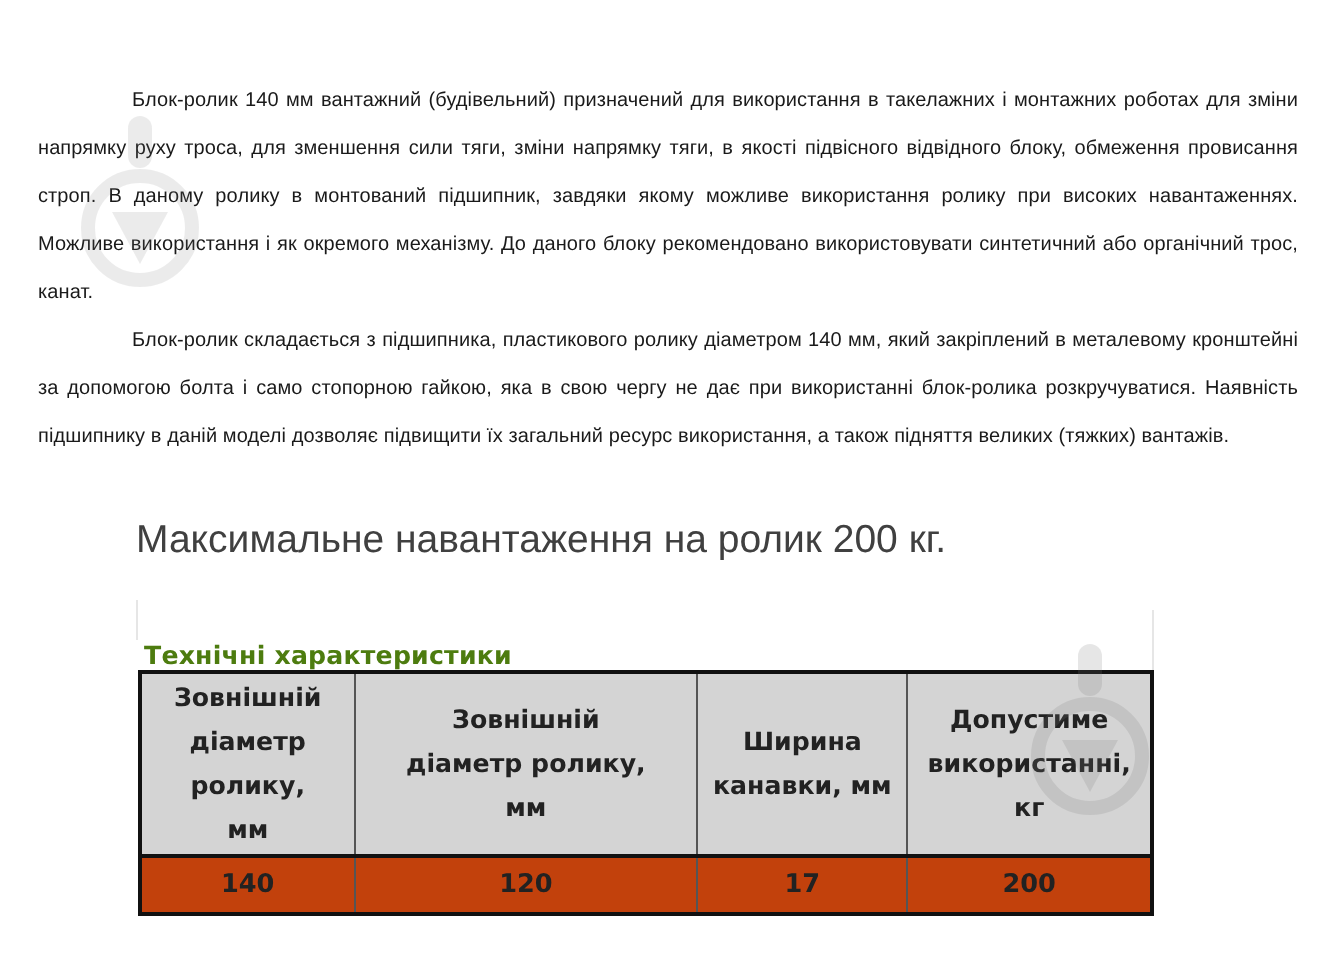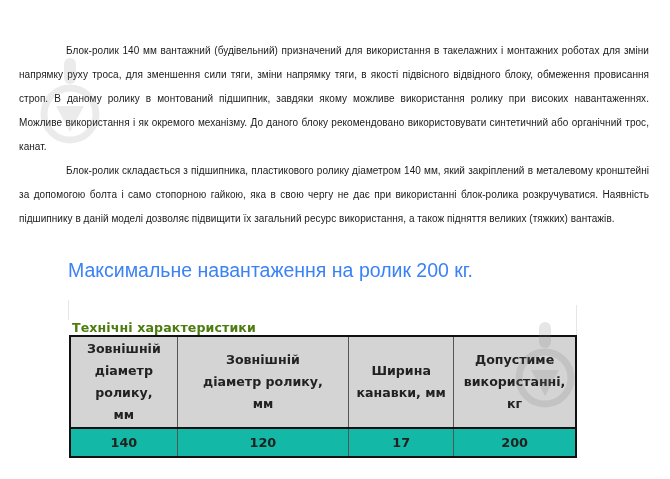--- a/index.html
+++ b/index.html
@@ -31,21 +31,21 @@
     .para .indent {
       display: inline-block;
       width: 47px;
     }
     .max-load {
       position: absolute;
       left: 68px;
       top: 256px;
       font-size: 19.5px;
       line-height: 28px;
-      color: #3b82f6;
+      color: #404040;
       margin: 0;
     }
     .spec-block {
       position: absolute;
       left: 69px;
       top: 320px;
       width: 510px;
     }
     .spec-caption {
       font-family: "DejaVu Sans", sans-serif;
@@ -76,21 +76,21 @@
       border-bottom: 2px solid #111;
       padding: 1px 2px;
       height: 64px;
     }
     table.specs td {
       font-size: 12.8px;
       text-align: center;
       border: 1px solid #555;
       height: 27px;
       padding: 0;
-      background: #14b8a6;
+      background: #c2410c;
     }
     .col1 { width: 104px; }
     .col2 { width: 174px; }
     .col3 { width: 103px; }
     .col4 { width: 118px; }
     .watermark {
       position: absolute;
       width: 60px;
       height: 92px;
       opacity: 0.14;

